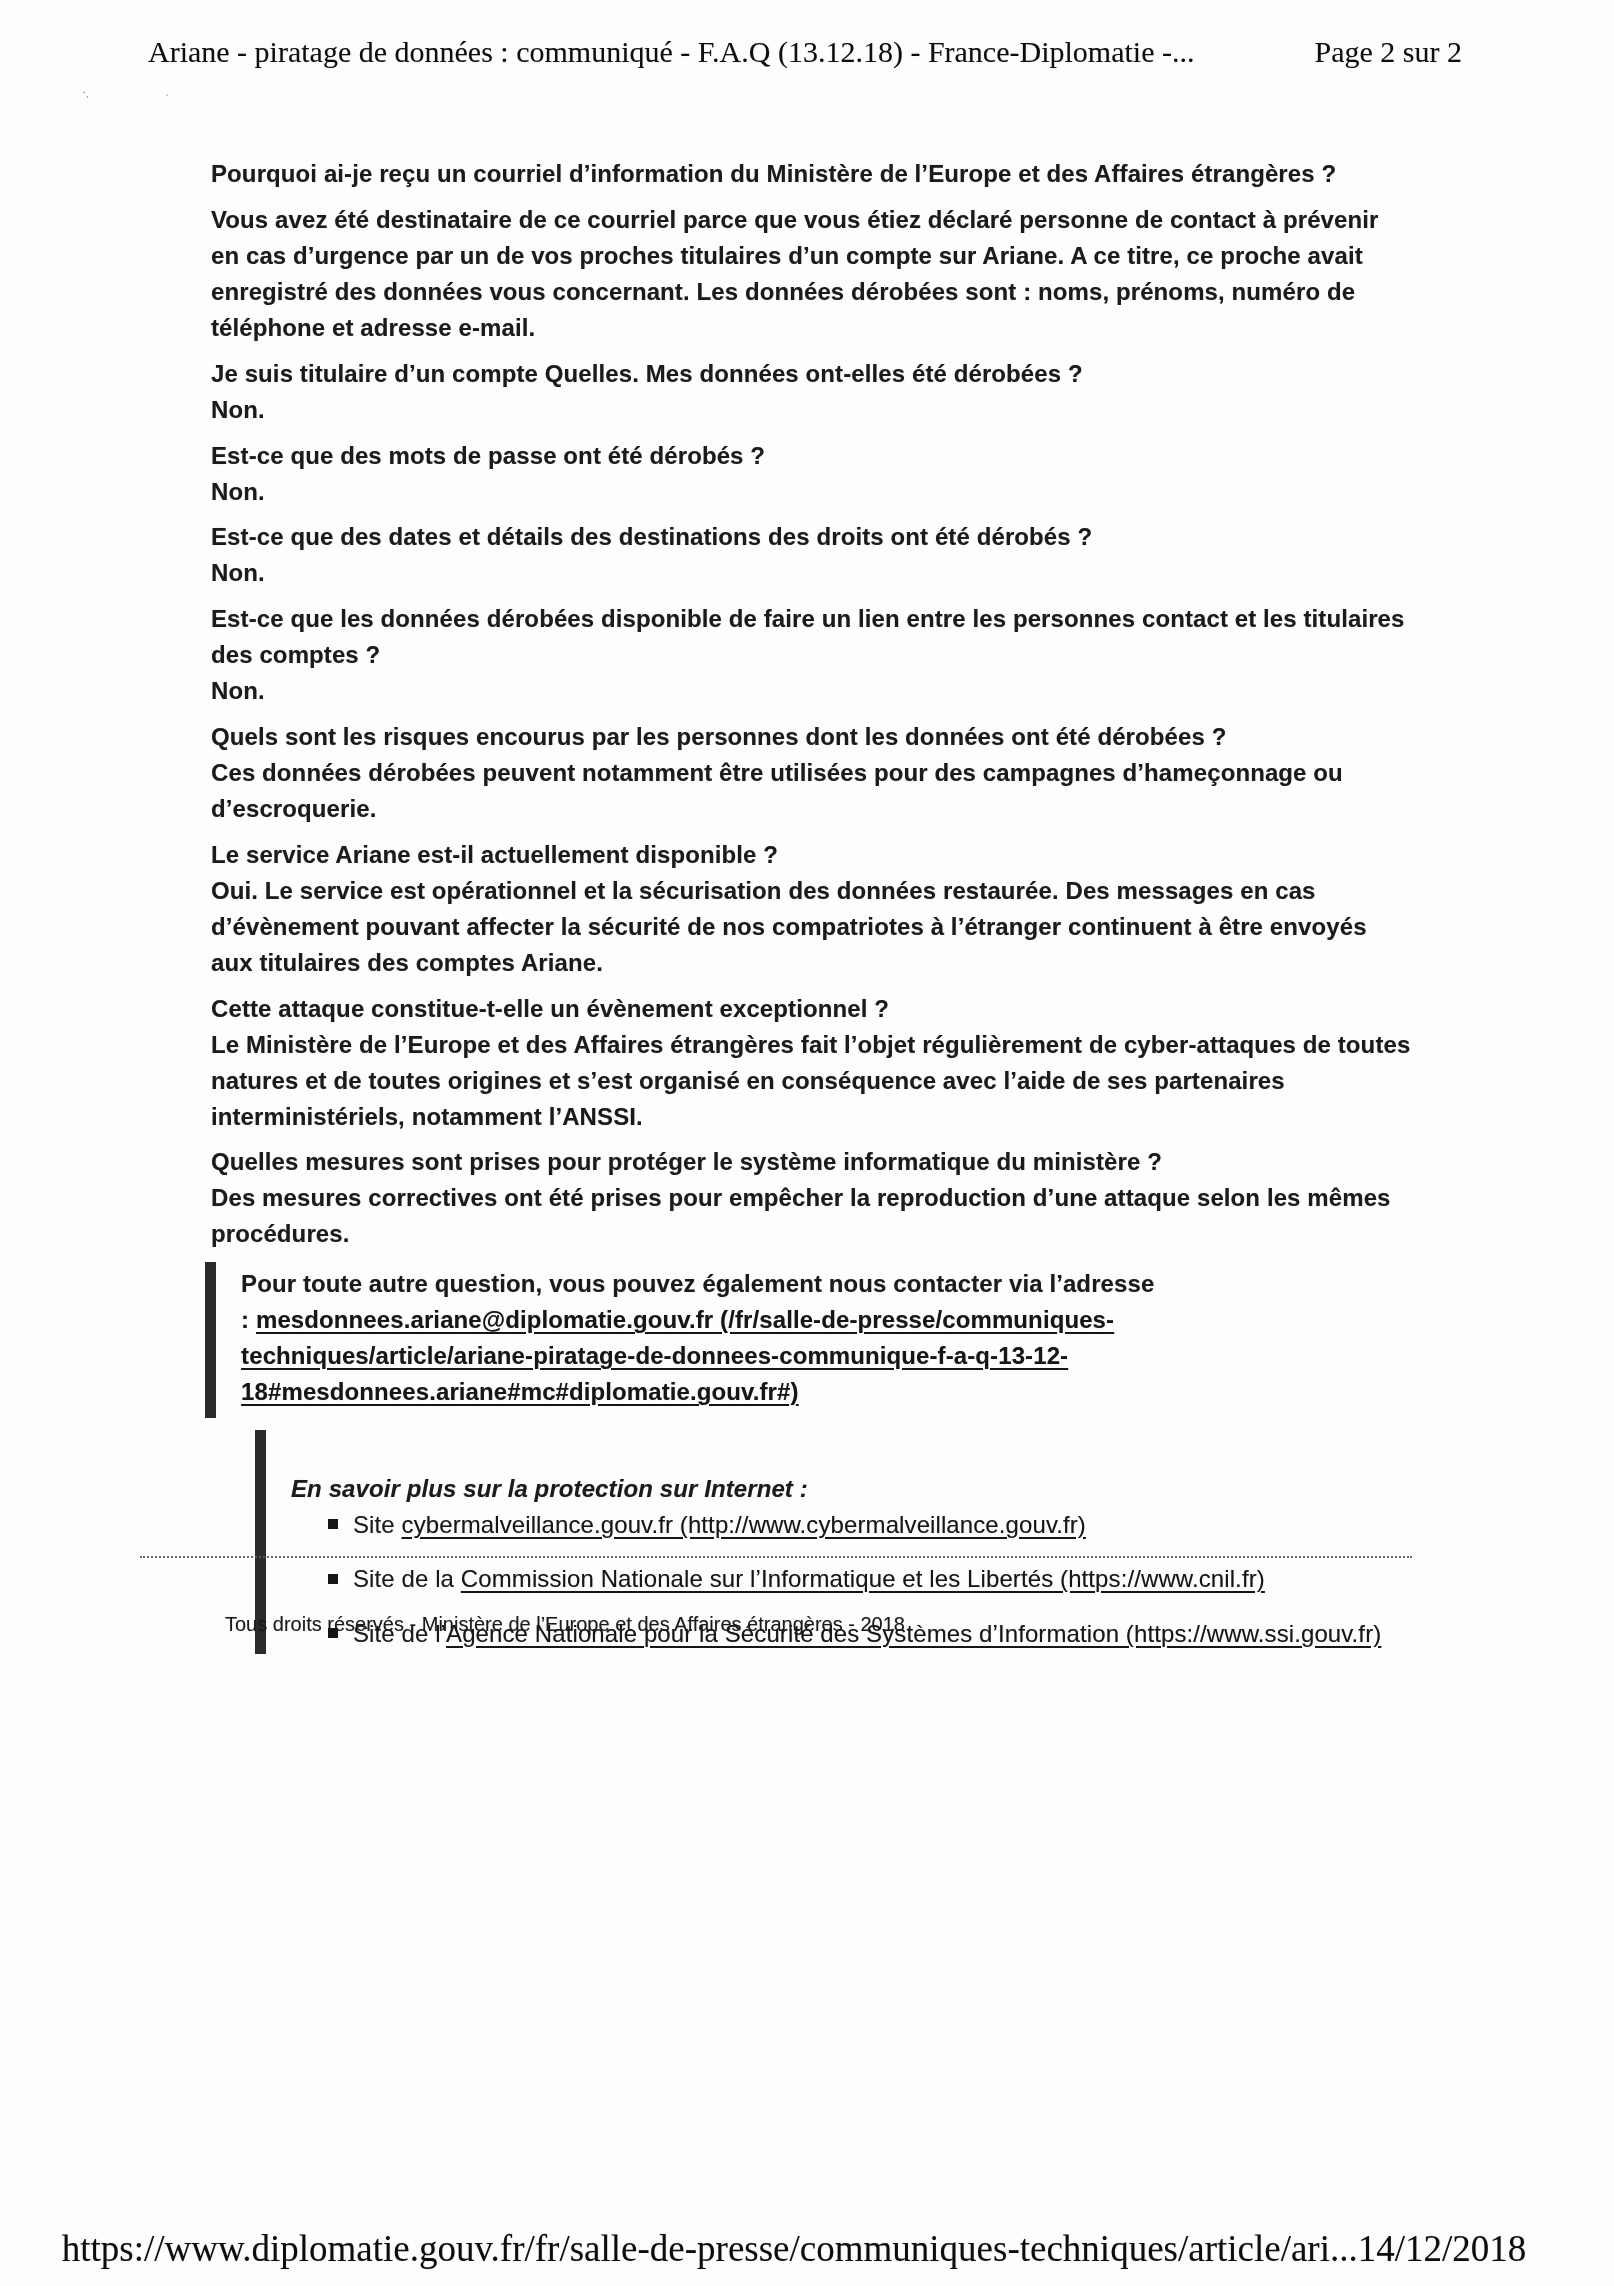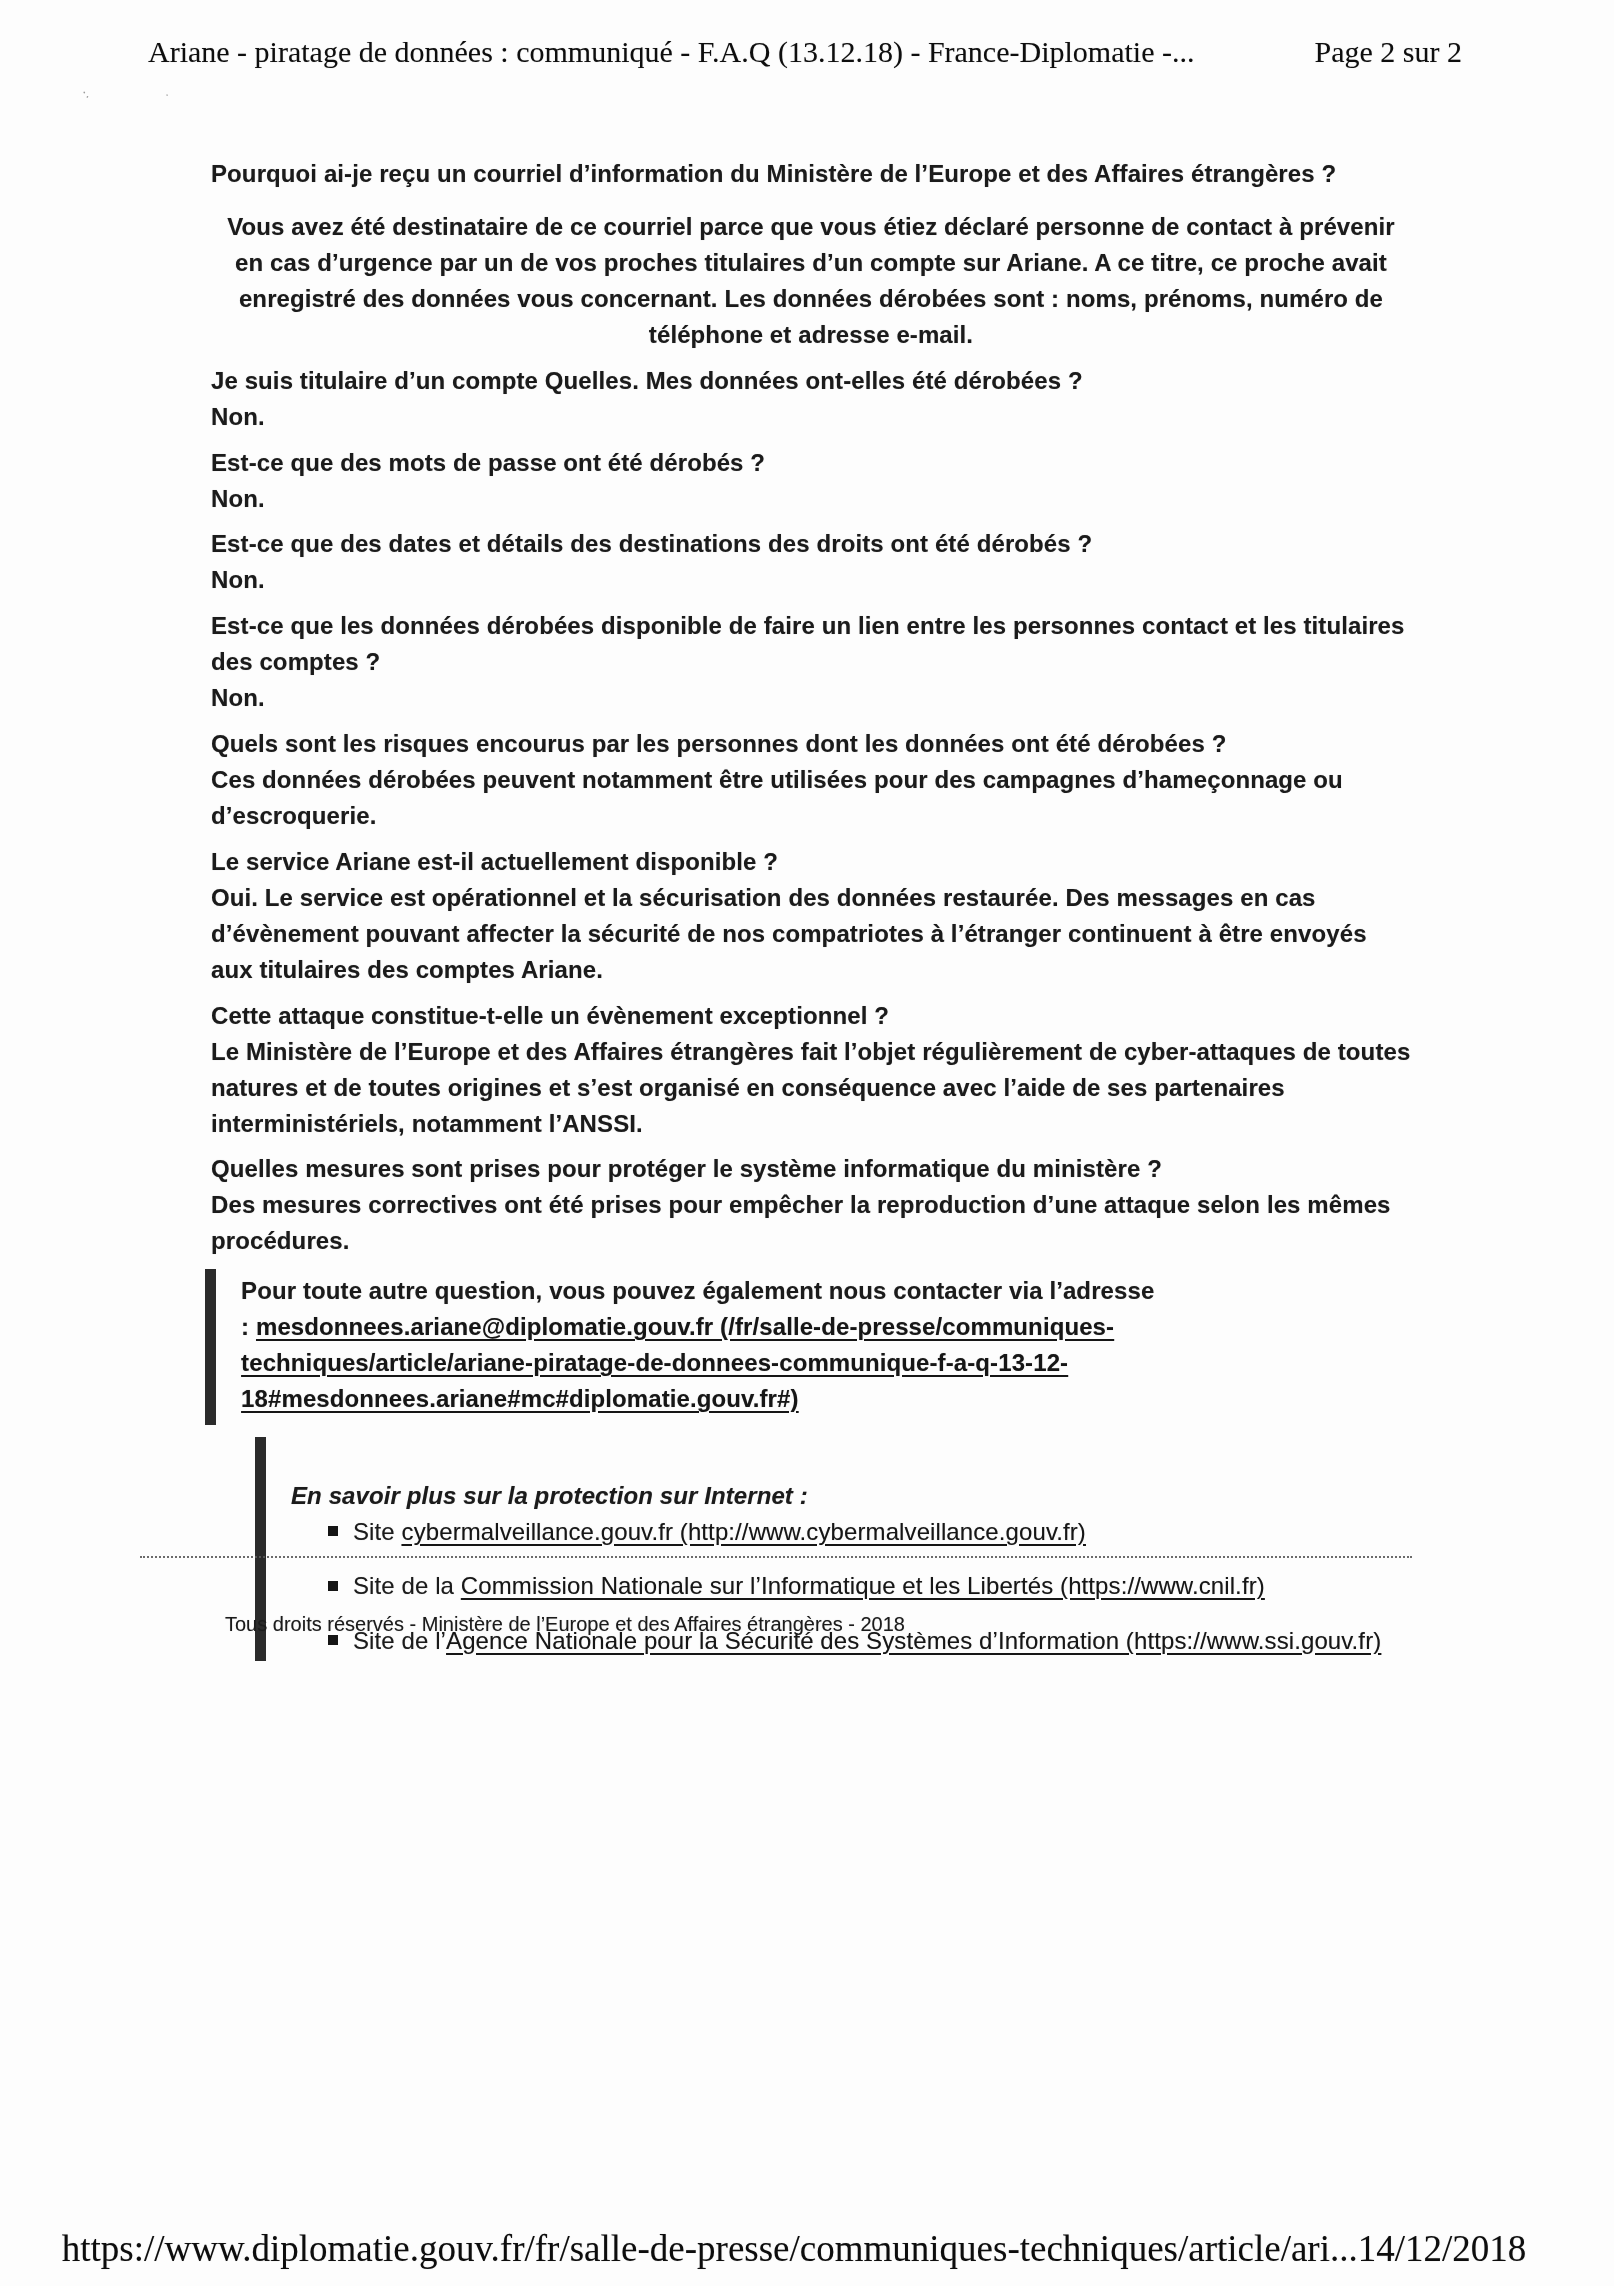--- a/index.html
+++ b/index.html
@@ -21,21 +21,21 @@
     white-space:nowrap; text-shadow:0 0 1px rgba(0,0,0,.25);
   }
   
   .content {
     position:absolute; top:156px; left:211px; width:1200px;
     font-size:24px; line-height:36px; letter-spacing:0.1px;
     color:#1b1b1b; text-shadow:0 0 0.8px rgba(25,25,25,.35);
   }
   .content p { margin:0;font-weight:bold; }
   .faq-group { margin:0 0 9.8px 0; }
-  .faq-group.first .answer { margin-top:17px;text-align:center; }
+  .faq-group.first .answer { margin-top:10px; }
   
   .quote {
     margin:2px 0 0 -5.9px; border-left:11.7px solid #2b2b2b;
     padding:3.9px 9.8px 7.8px 25px;
   }
   .quote.more-info { margin-top:11.7px; padding-top:41px; padding-bottom:2px;margin-left:44px; }
   .link-line { margin-top:19.5px; }
   .link {
     color:#161616; text-decoration:underline;
     text-underline-offset:3.9px; text-decoration-thickness:1.5px;

